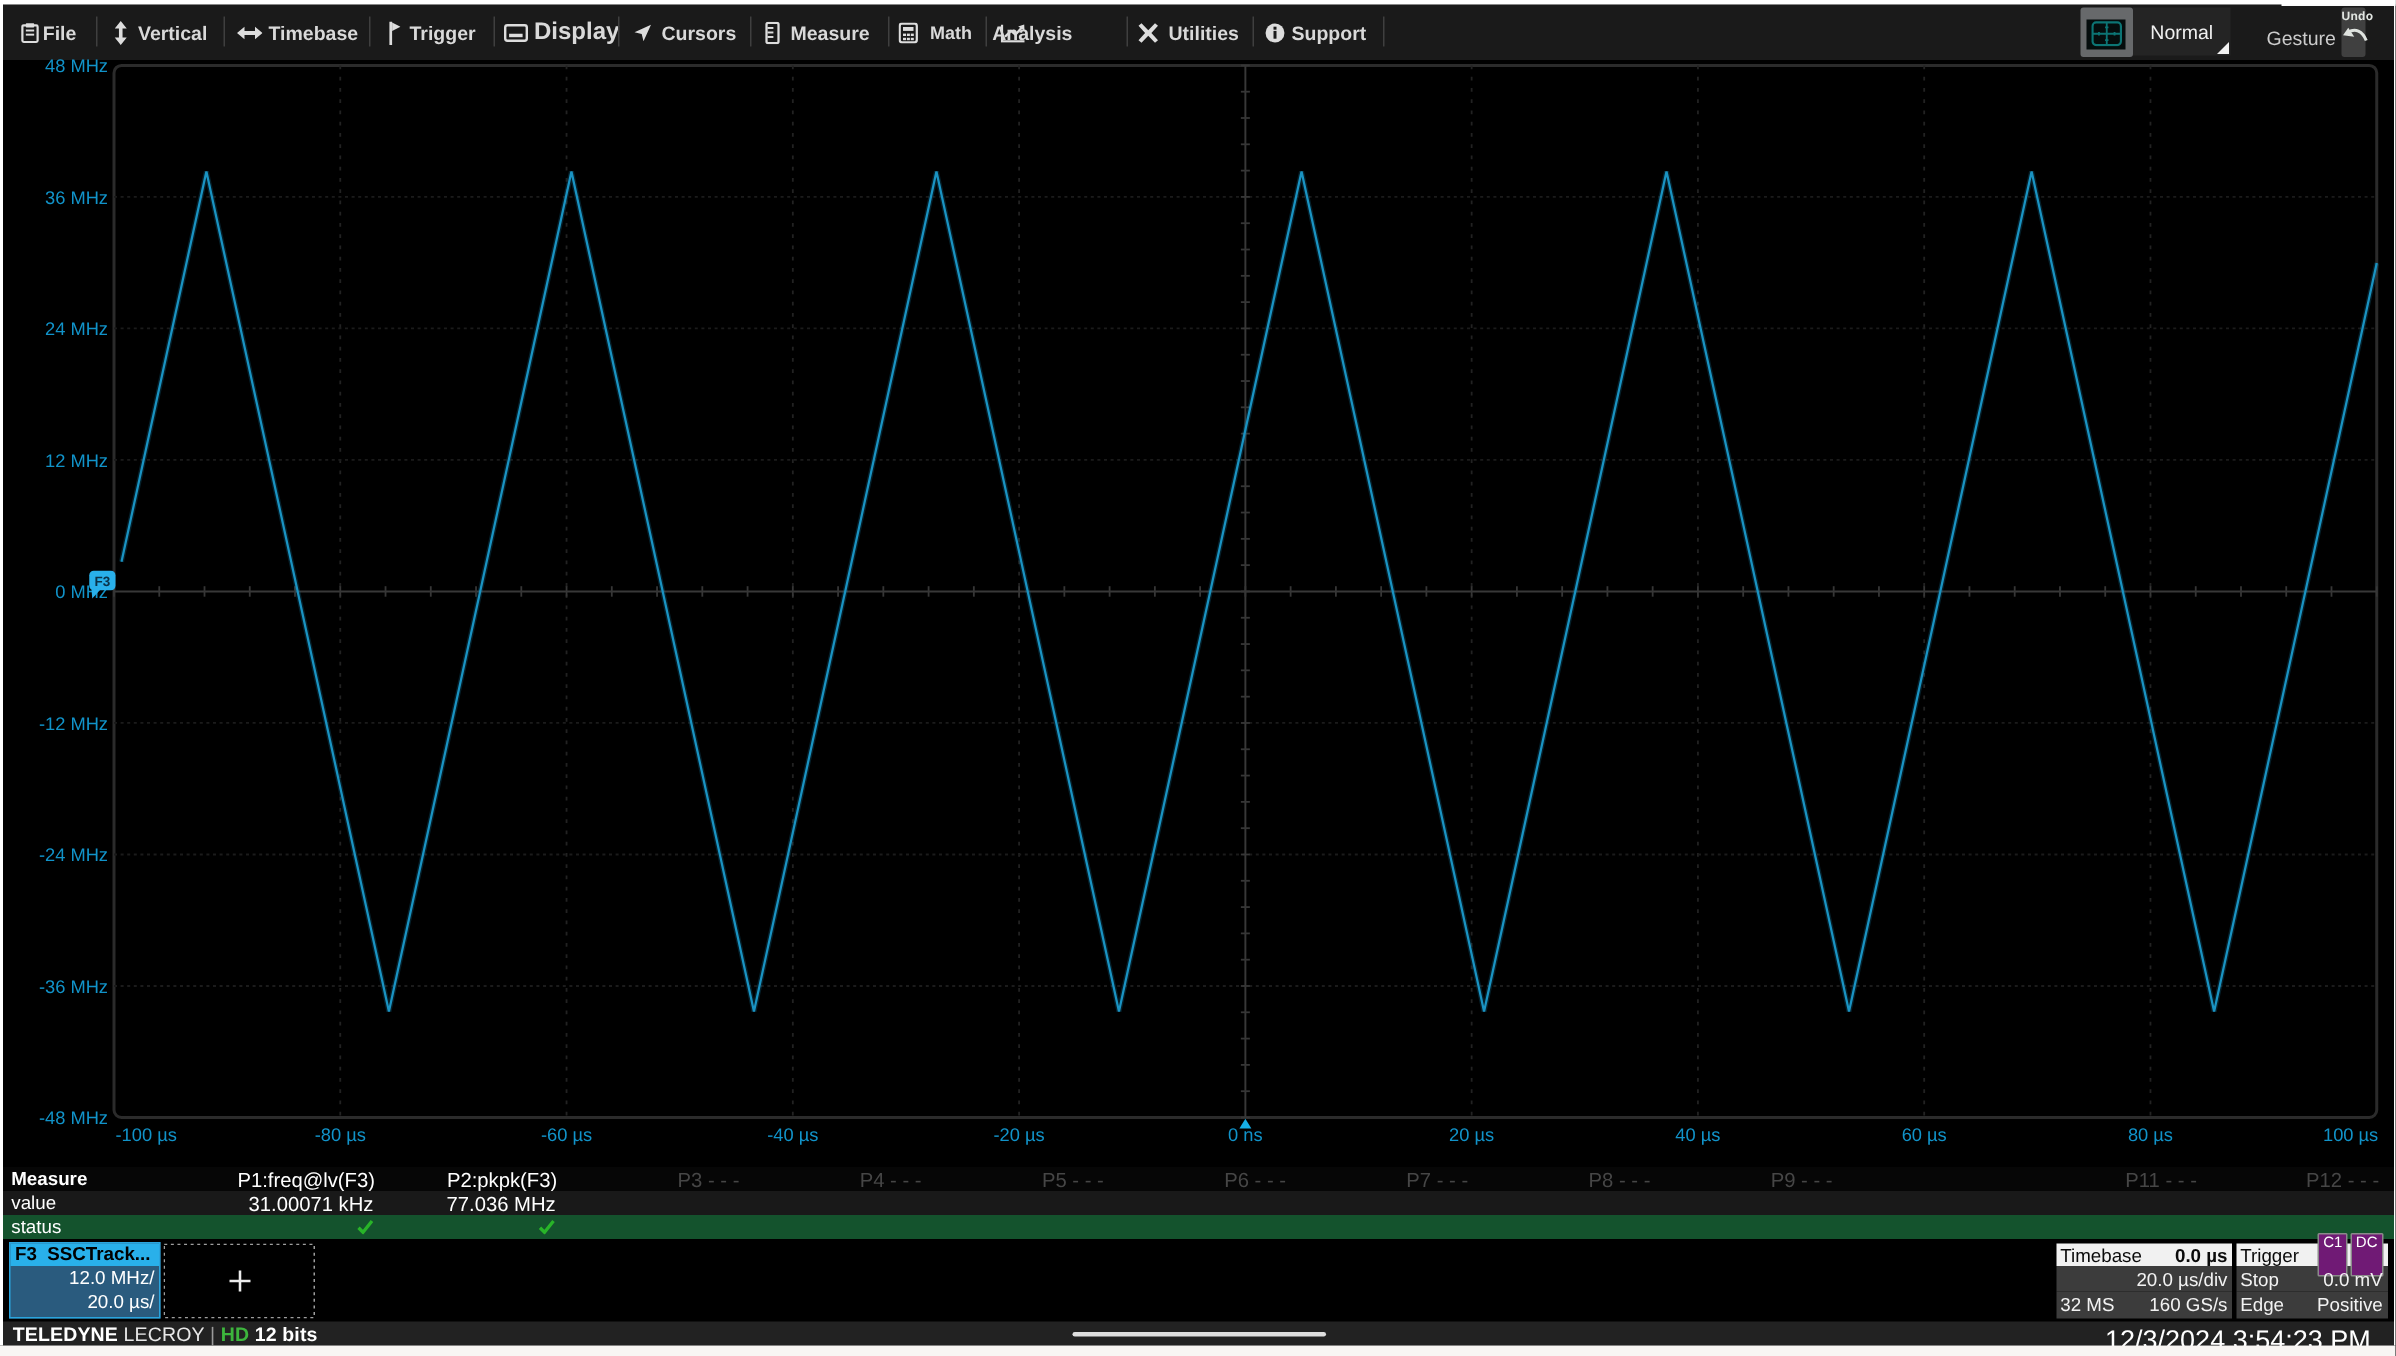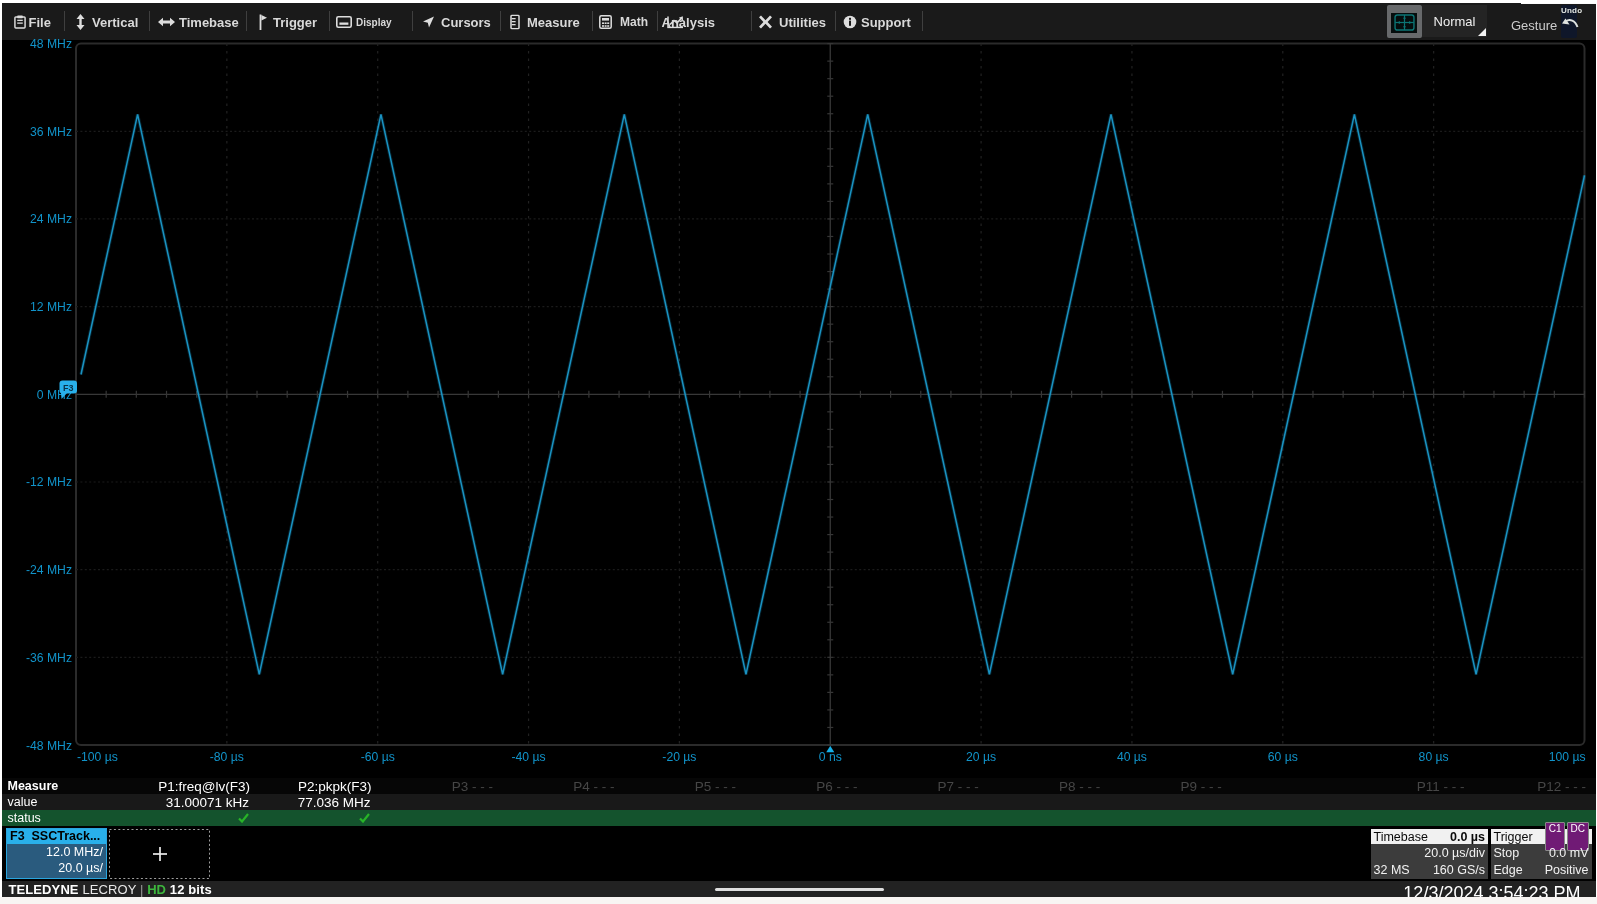--- a/index.html
+++ b/index.html
@@ -11,21 +11,21 @@
 #wright { position:absolute; left:1595.7px; top:0; width:1.3px; height:897px; background:#fff; }
 #wbot { position:absolute; left:0; top:897px; width:1597px; height:7px; background:#f8f5f3; }
 
 #menubar { position:absolute; left:1.5px; top:3px; width:1594px; height:37.3px; background:#1a1a1a; }
 
 #gridbtn { position:absolute; left:1386.5px; top:5px; width:35px; height:33px; background:#67696b; border-radius:2px; display:flex; align-items:center; justify-content:center; }
 #gridbtn .inner { width:26px; height:20px; background:#050d0d; display:flex; align-items:center; justify-content:center; margin-top:2px; }
 #normalbtn { position:absolute; left:1422px; top:5px; width:65px; height:32px; background:#242424; color:#f0f0f0; font-size:13px; font-weight:400; display:flex; align-items:center; justify-content:center; }
 #normalbtn .corner { position:absolute; right:1px; bottom:1px; width:0; height:0; border-left:8.5px solid transparent; border-bottom:8.5px solid #f2f2f2; }
 #gesture { position:absolute; left:1511px; top:17.5px; color:#cccccc; font-size:13px; font-weight:400; }
-#undobtn { position:absolute; left:1561px; top:4.5px; width:16px; height:33px; background:#0f172a; border-radius:2px; color:#e2e6e2; text-align:center; }
+#undobtn { position:absolute; left:1561px; top:4.5px; width:16px; height:33px; background:#404040; border-radius:2px; color:#e2e6e2; text-align:center; }
 #undobtn .t { font-size:8px; font-weight:700; margin-top:1px; letter-spacing:0.2px; }
 #topwhite { position:absolute; left:1521px; top:0; width:76px; height:4.2px; background:#fbfbfb; }
 
 .mrow { position:absolute; left:1.5px; width:1594px; color:#fff; font-size:13.5px; height:16.3px; }
 .mrow .lbl { position:absolute; left:6px; top:1px; font-size:12.5px; }
 .cellr { position:absolute; top:1px; text-align:right; }
 .dim { color:#464646; }
 
 #f3box { position:absolute; left:6px; top:827.5px; width:101px; height:51.5px; border:1.5px solid #2aa5de; background:#2a5b7e; font-size:12.5px; }
 #f3box .hdr { height:15px; background:#29b0ea; color:#000000; font-weight:700; padding-left:3px; font-size:12.5px; }
@@ -71,21 +71,21 @@
         <path d="M2.4 1 L8 3.8 L2.4 6.6 Z" fill="#ddd"></path>
       </svg>
     </div>
     <div style="position:absolute;left:271.5px;top:50%;transform:translateY(-50%);color:#d9d9d9;font-size:13px;font-weight:700;">Trigger</div>
     <div style="position:absolute;left:334.5px;top:50%;transform:translateY(-50%);display:flex;">
       <svg width="16" height="12" viewBox="0 0 16 12">
         <rect x="0.8" y="0.8" width="14.4" height="10.4" rx="1.5" fill="none" stroke="#ddd" stroke-width="1.6"></rect>
         <rect x="3.4" y="6.5" width="9" height="2.3" fill="#ddd"></rect>
       </svg>
     </div>
-    <div style="position:absolute;left:354.5px;top:50%;transform:translateY(-50%);color:#d9d9d9;font-size:10px;font-weight:700;">Display</div>
+    <div style="position:absolute;left:354.5px;top:50%;transform:translateY(-50%);color:#d9d9d9;font-size:16px;font-weight:700;">Display</div>
     <div style="position:absolute;left:420.5px;top:50%;transform:translateY(-50%);display:flex;">
       <svg width="13" height="13" viewBox="0 0 13 13">
         <path d="M12 1 L7 12 L5.8 7.2 L1 6 Z" fill="#ddd"></path>
       </svg>
     </div>
     <div style="position:absolute;left:439.5px;top:50%;transform:translateY(-50%);color:#d9d9d9;font-size:13px;font-weight:700;">Cursors</div>
     <div style="position:absolute;left:508.5px;top:50%;transform:translateY(-50%);display:flex;">
       <svg width="10" height="15" viewBox="0 0 10 15">
         <rect x="1" y="0.8" width="8" height="13.4" rx="1" fill="none" stroke="#ddd" stroke-width="1.5"></rect>
         <rect x="1.6" y="3.5" width="4" height="1.3" fill="#ddd"></rect>

